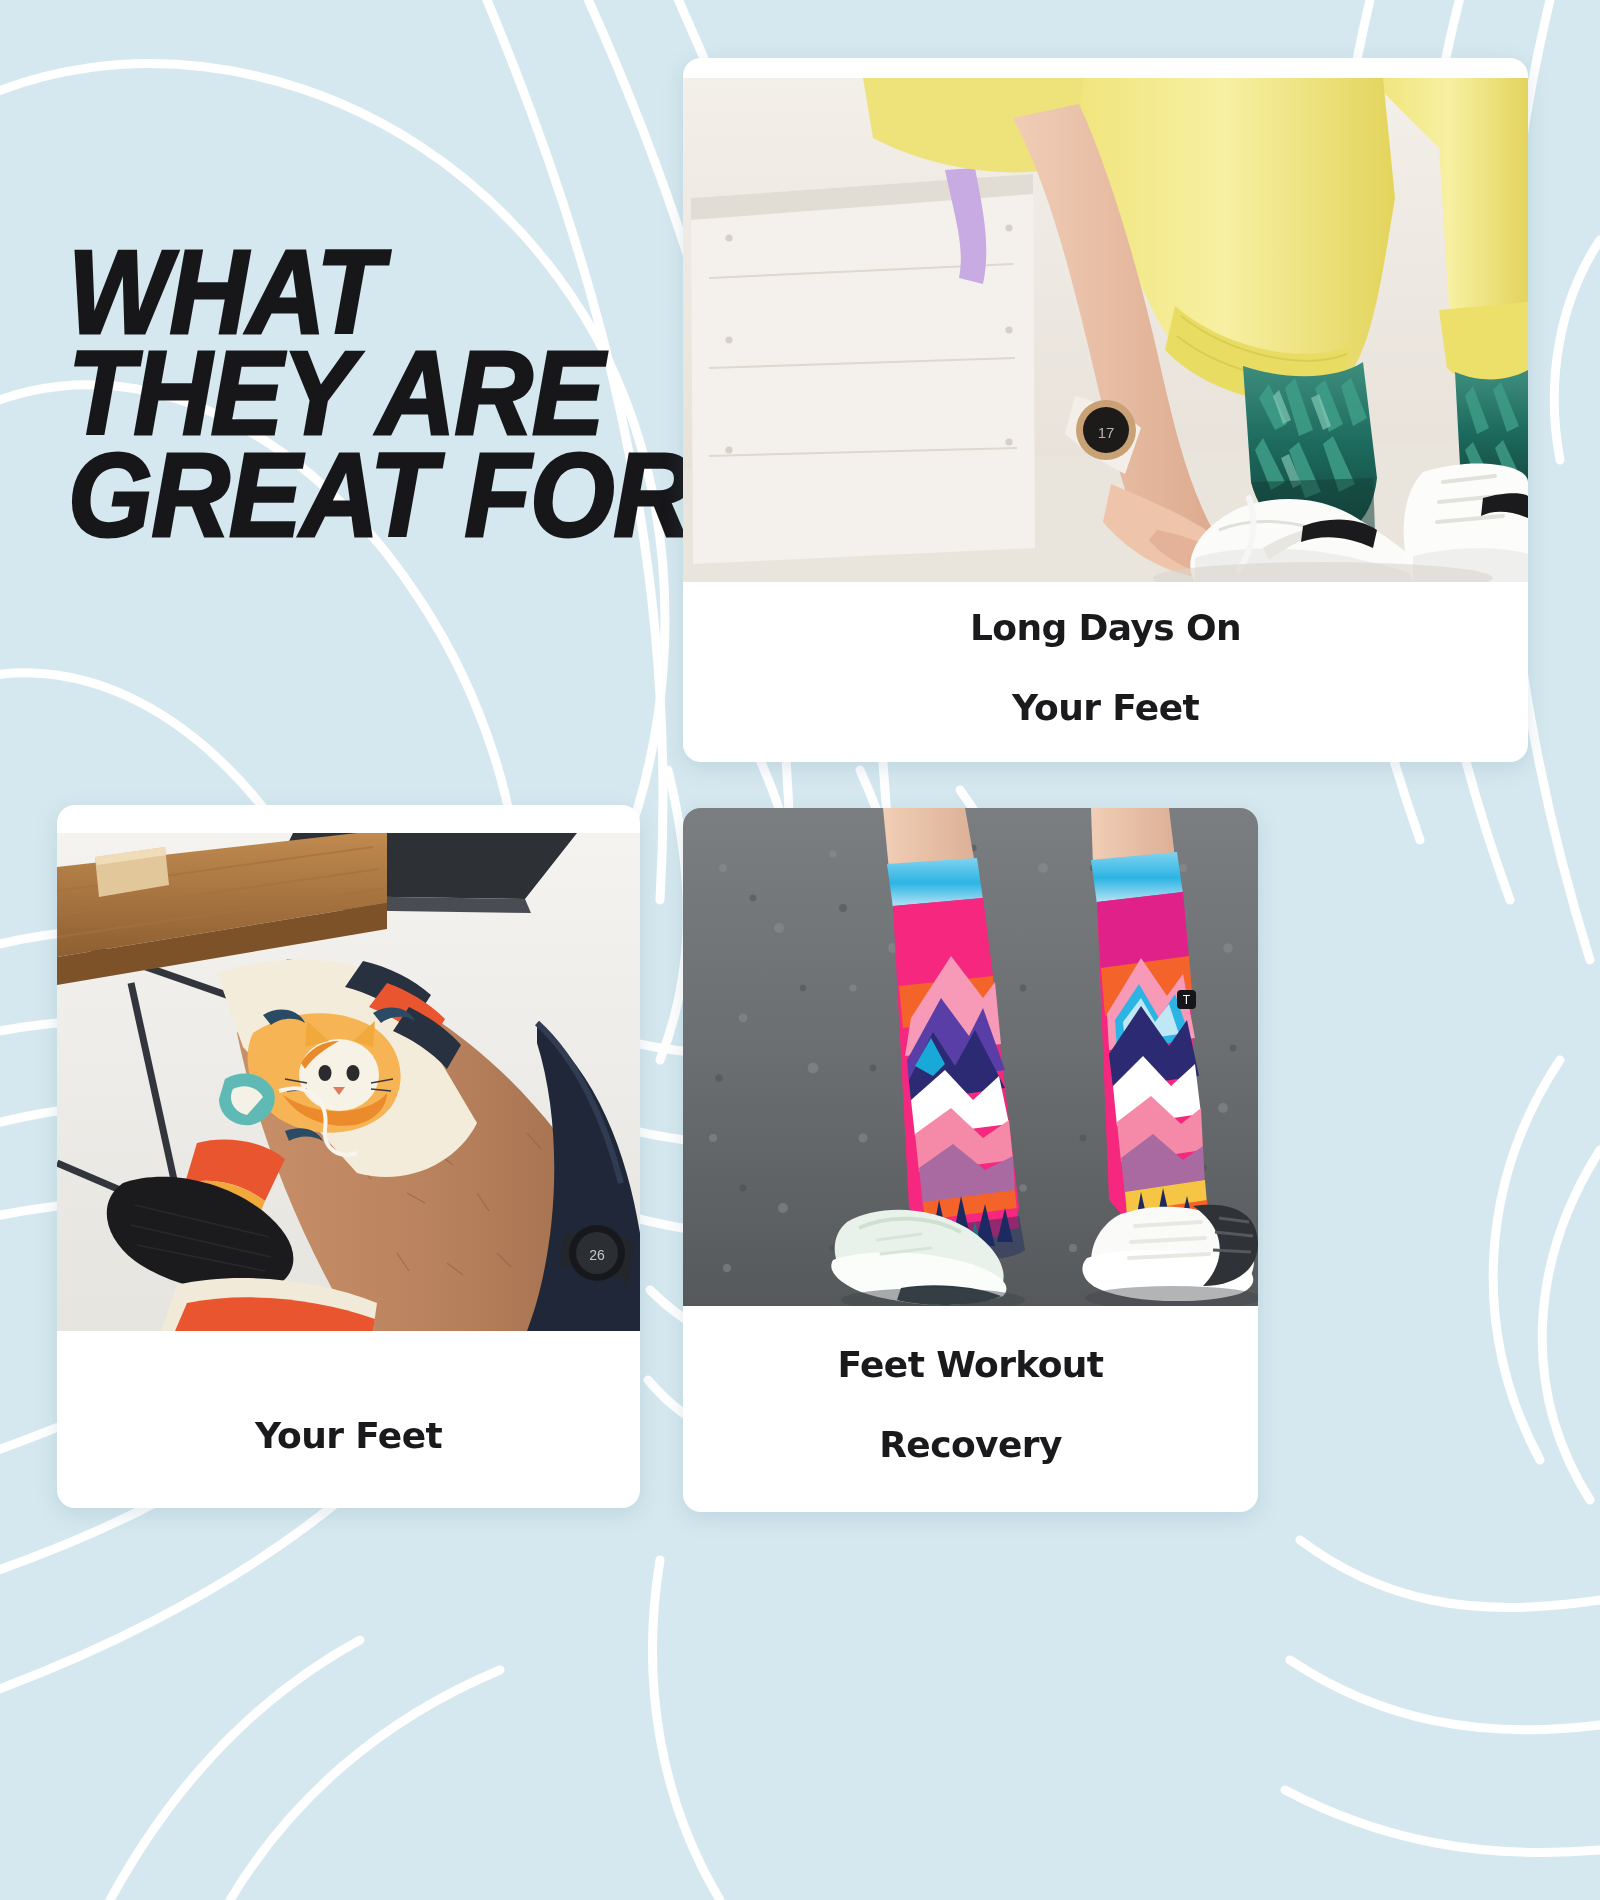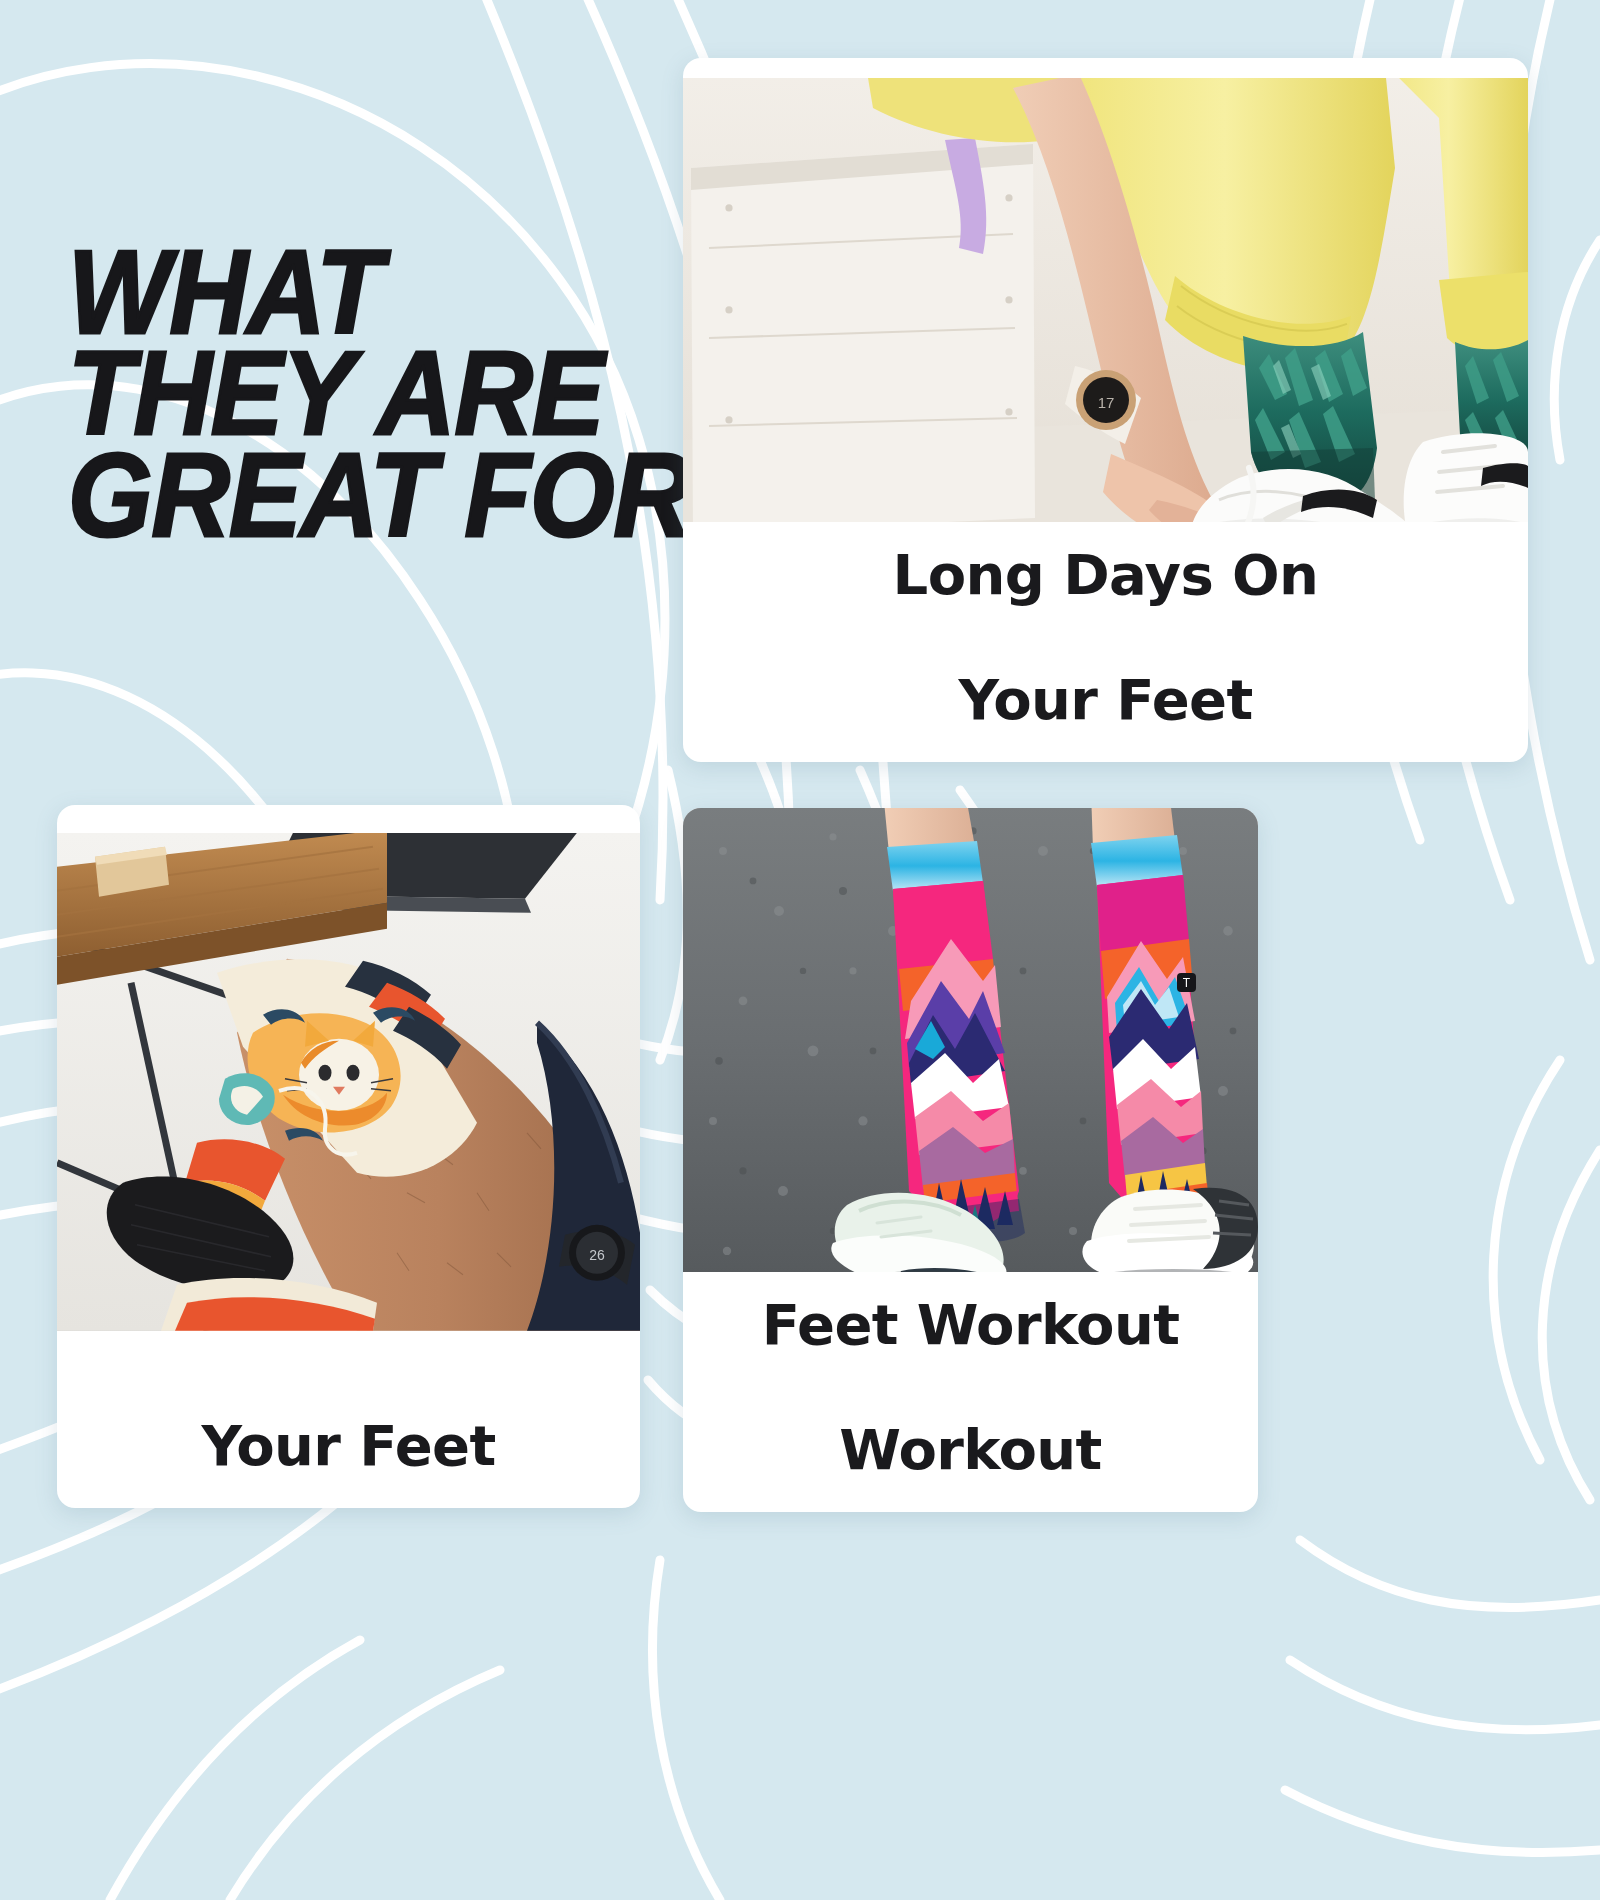--- a/index.html
+++ b/index.html
@@ -62,21 +62,21 @@
     flex:1;
     display:flex;
     align-items:center;
     justify-content:center;
     text-align:center;
     padding:22px 26px 30px;
   }
   .card-caption span{
     font-family:"DejaVu Sans","Liberation Sans",sans-serif;
     font-weight:700;
-    font-size:56px;
+    font-size:36px;
     line-height:1.12;
     letter-spacing:-0.6px;
     color:#1a1a1d;
     display:block;
   }
 
   
   #card-long-days-on{ left:683px; top:58px;  width:845px;  height:704px; }
   #card-long-days-on .card-photo{ height:504px;margin-top:20px; }
 
@@ -561,18 +561,18 @@
             <path d="M530,442 L568,444"></path>
         </g>
 
         <ellipse cx="250" cy="492" rx="92" ry="12" fill="#3f4448" opacity="0.45"></ellipse>
         <ellipse cx="490" cy="490" rx="88" ry="12" fill="#3f4448" opacity="0.4"></ellipse>
       </svg>
     </div>
     <div class="card-caption">
       <span>
         <span>Feet Workout</span><br>
-        <span>Workout</span>
+        <span>Recovery</span>
       </span>
     </div>
   </div>
 
 </div>
 
 </body></html>

